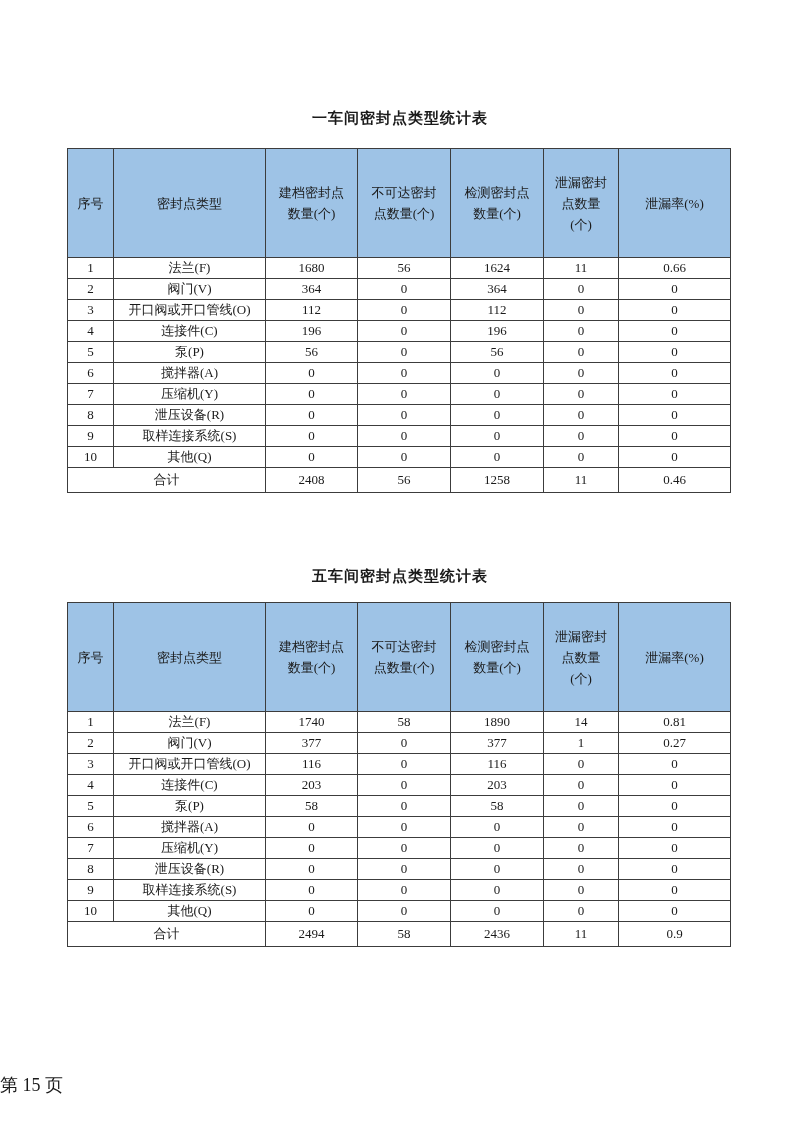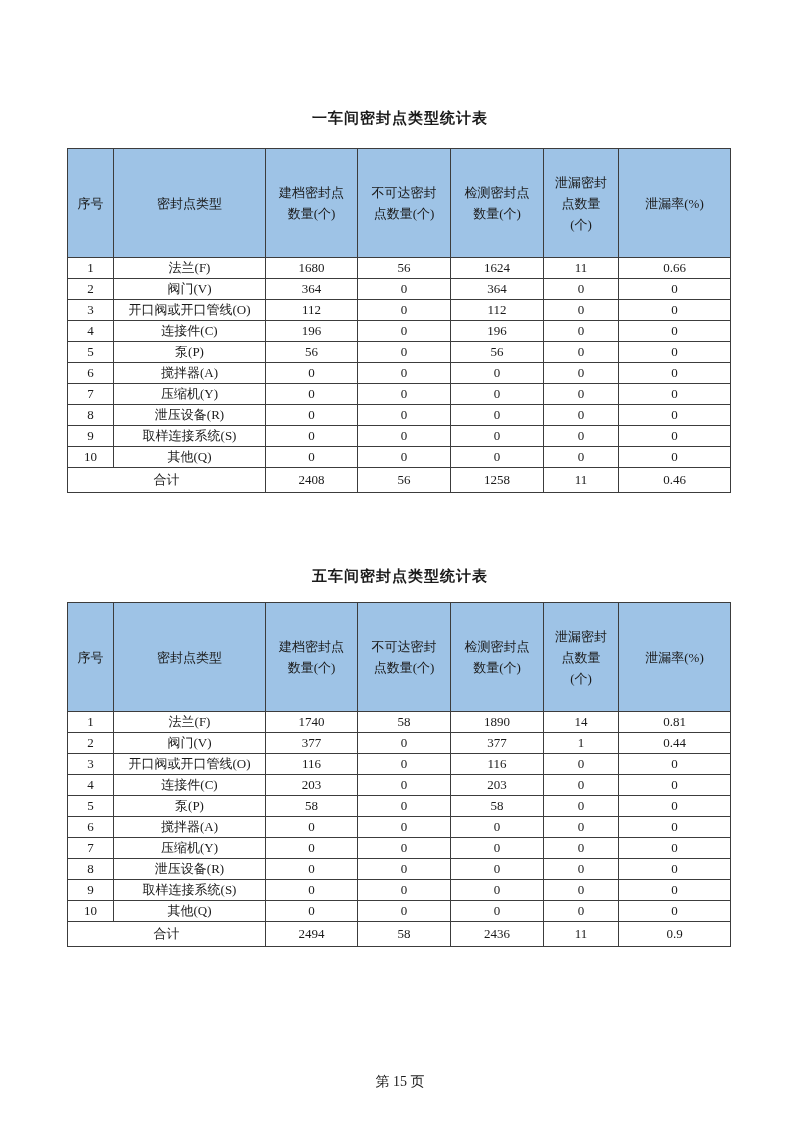--- a/index.html
+++ b/index.html
@@ -56,22 +56,22 @@
   }
   .stat-table tbody tr.total-row td {
     height: 24px;
     line-height: 24px;
   }
   .footer {
     position: absolute;
     top: 1073px;
     left: 0;
     width: 800px;
-    text-align: center;
-    font-size: 14px;
+    text-align: left;
+    font-size: 18px;
     color: #1a1a1a;
   }
 </style>
 </head>
 <body>
 
 <div class="page">
 
   <div class="doc-title" id="title-0">一车间密封点类型统计表</div>
 
@@ -241,21 +241,21 @@
           <td>14</td>
           <td>0.81</td>
         </tr>
         <tr>
           <td>2</td>
           <td>阀门(V)</td>
           <td>377</td>
           <td>0</td>
           <td>377</td>
           <td>1</td>
-          <td>0.44</td>
+          <td>0.27</td>
         </tr>
         <tr>
           <td>3</td>
           <td>开口阀或开口管线(O)</td>
           <td>116</td>
           <td>0</td>
           <td>116</td>
           <td>0</td>
           <td>0</td>
         </tr>

